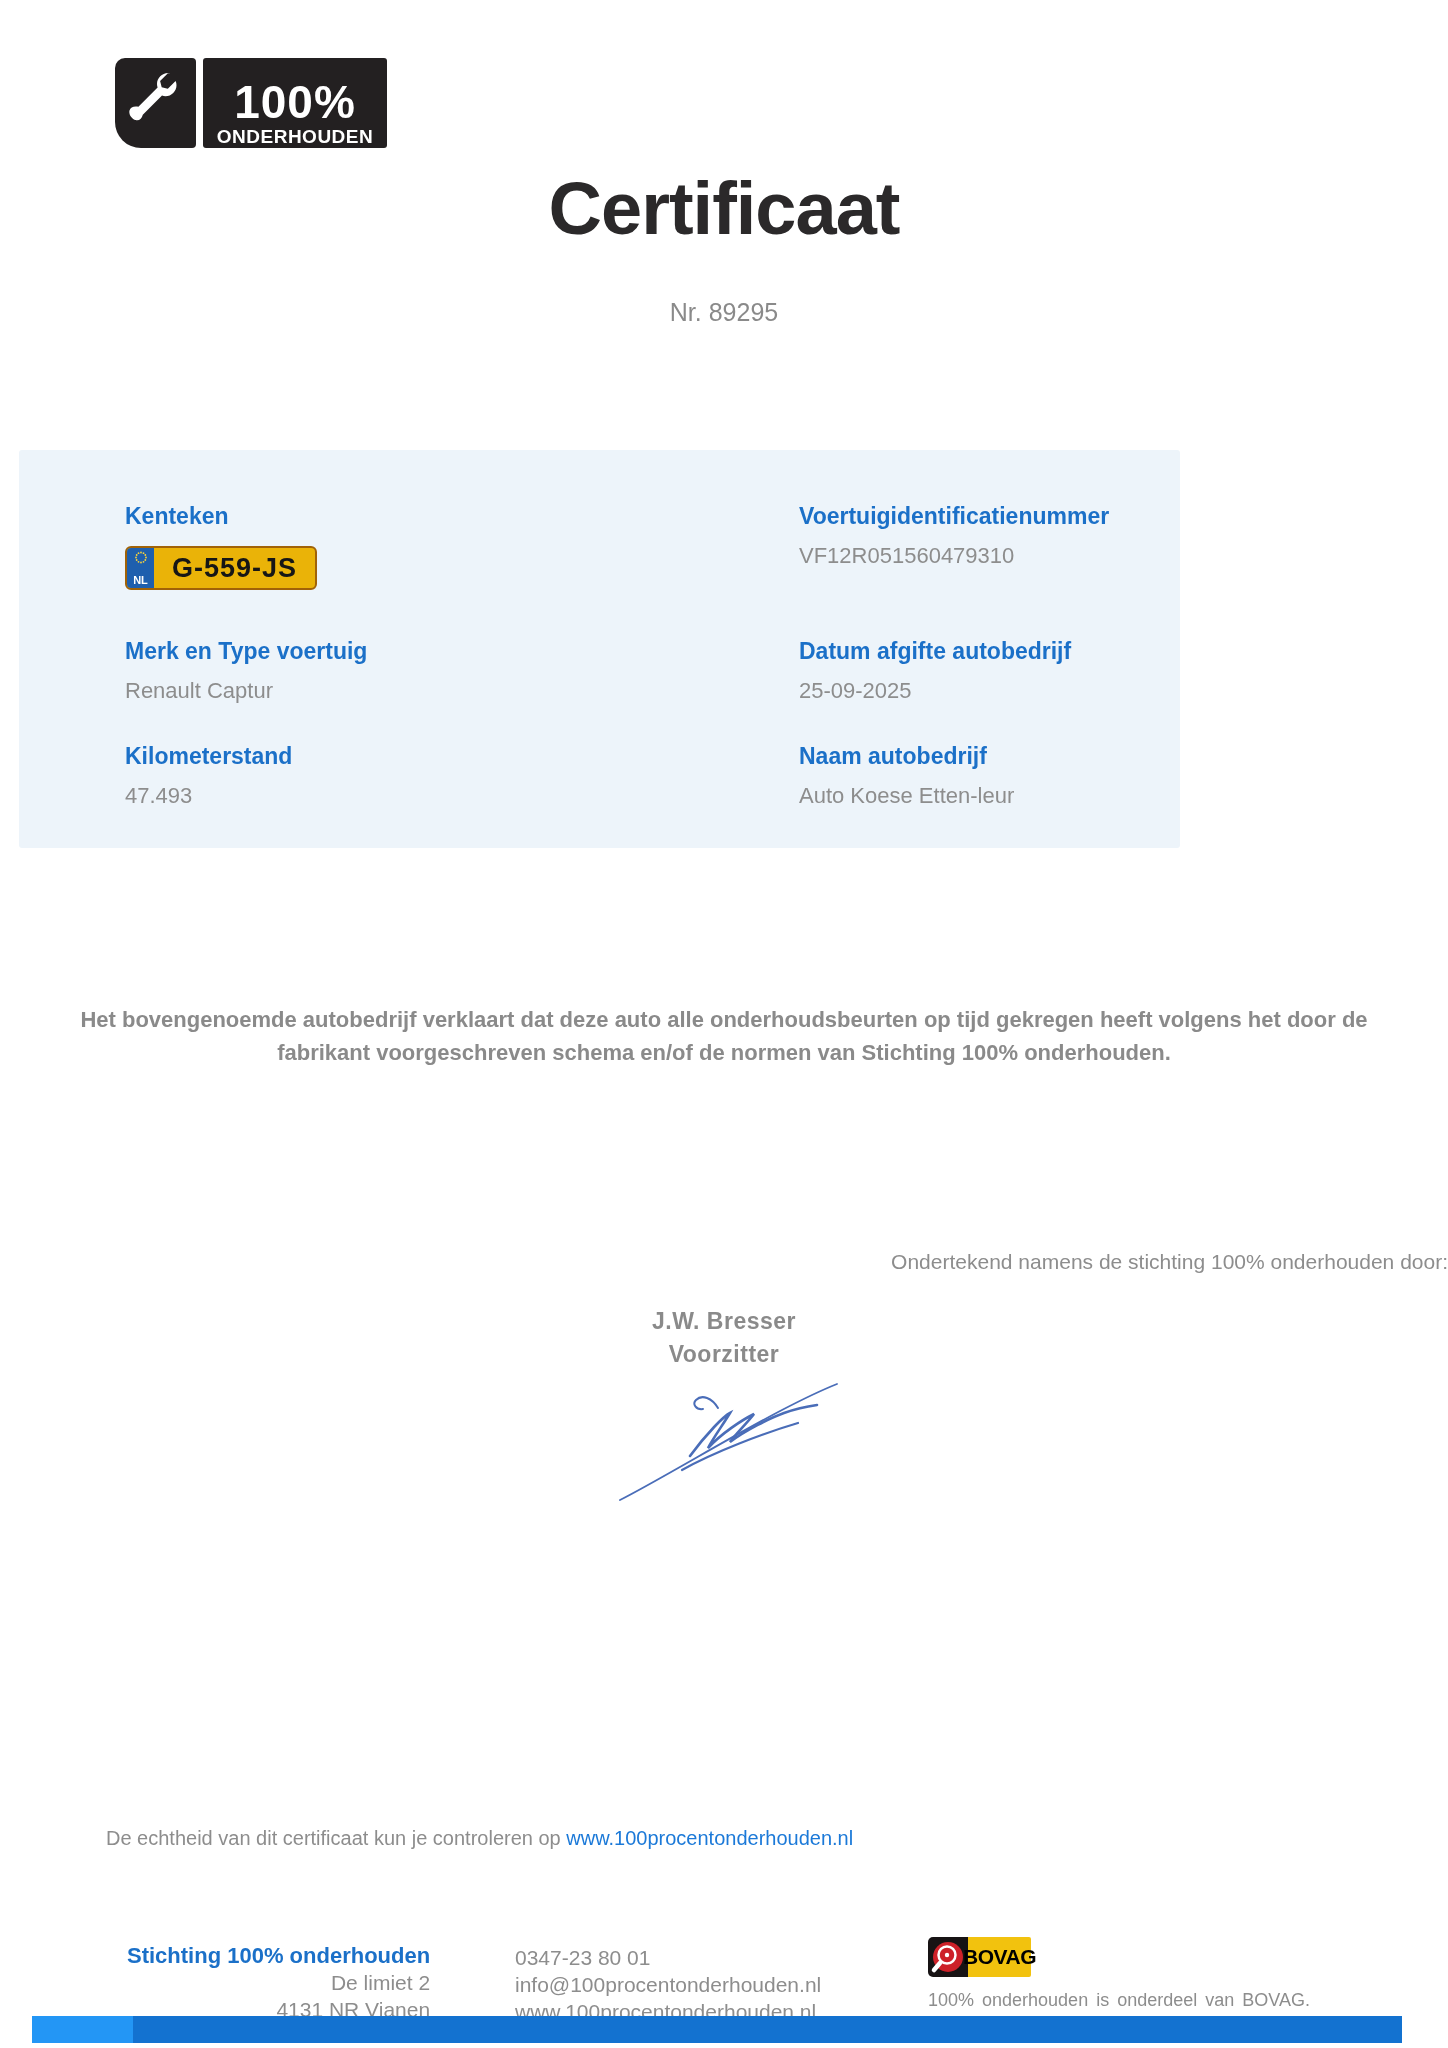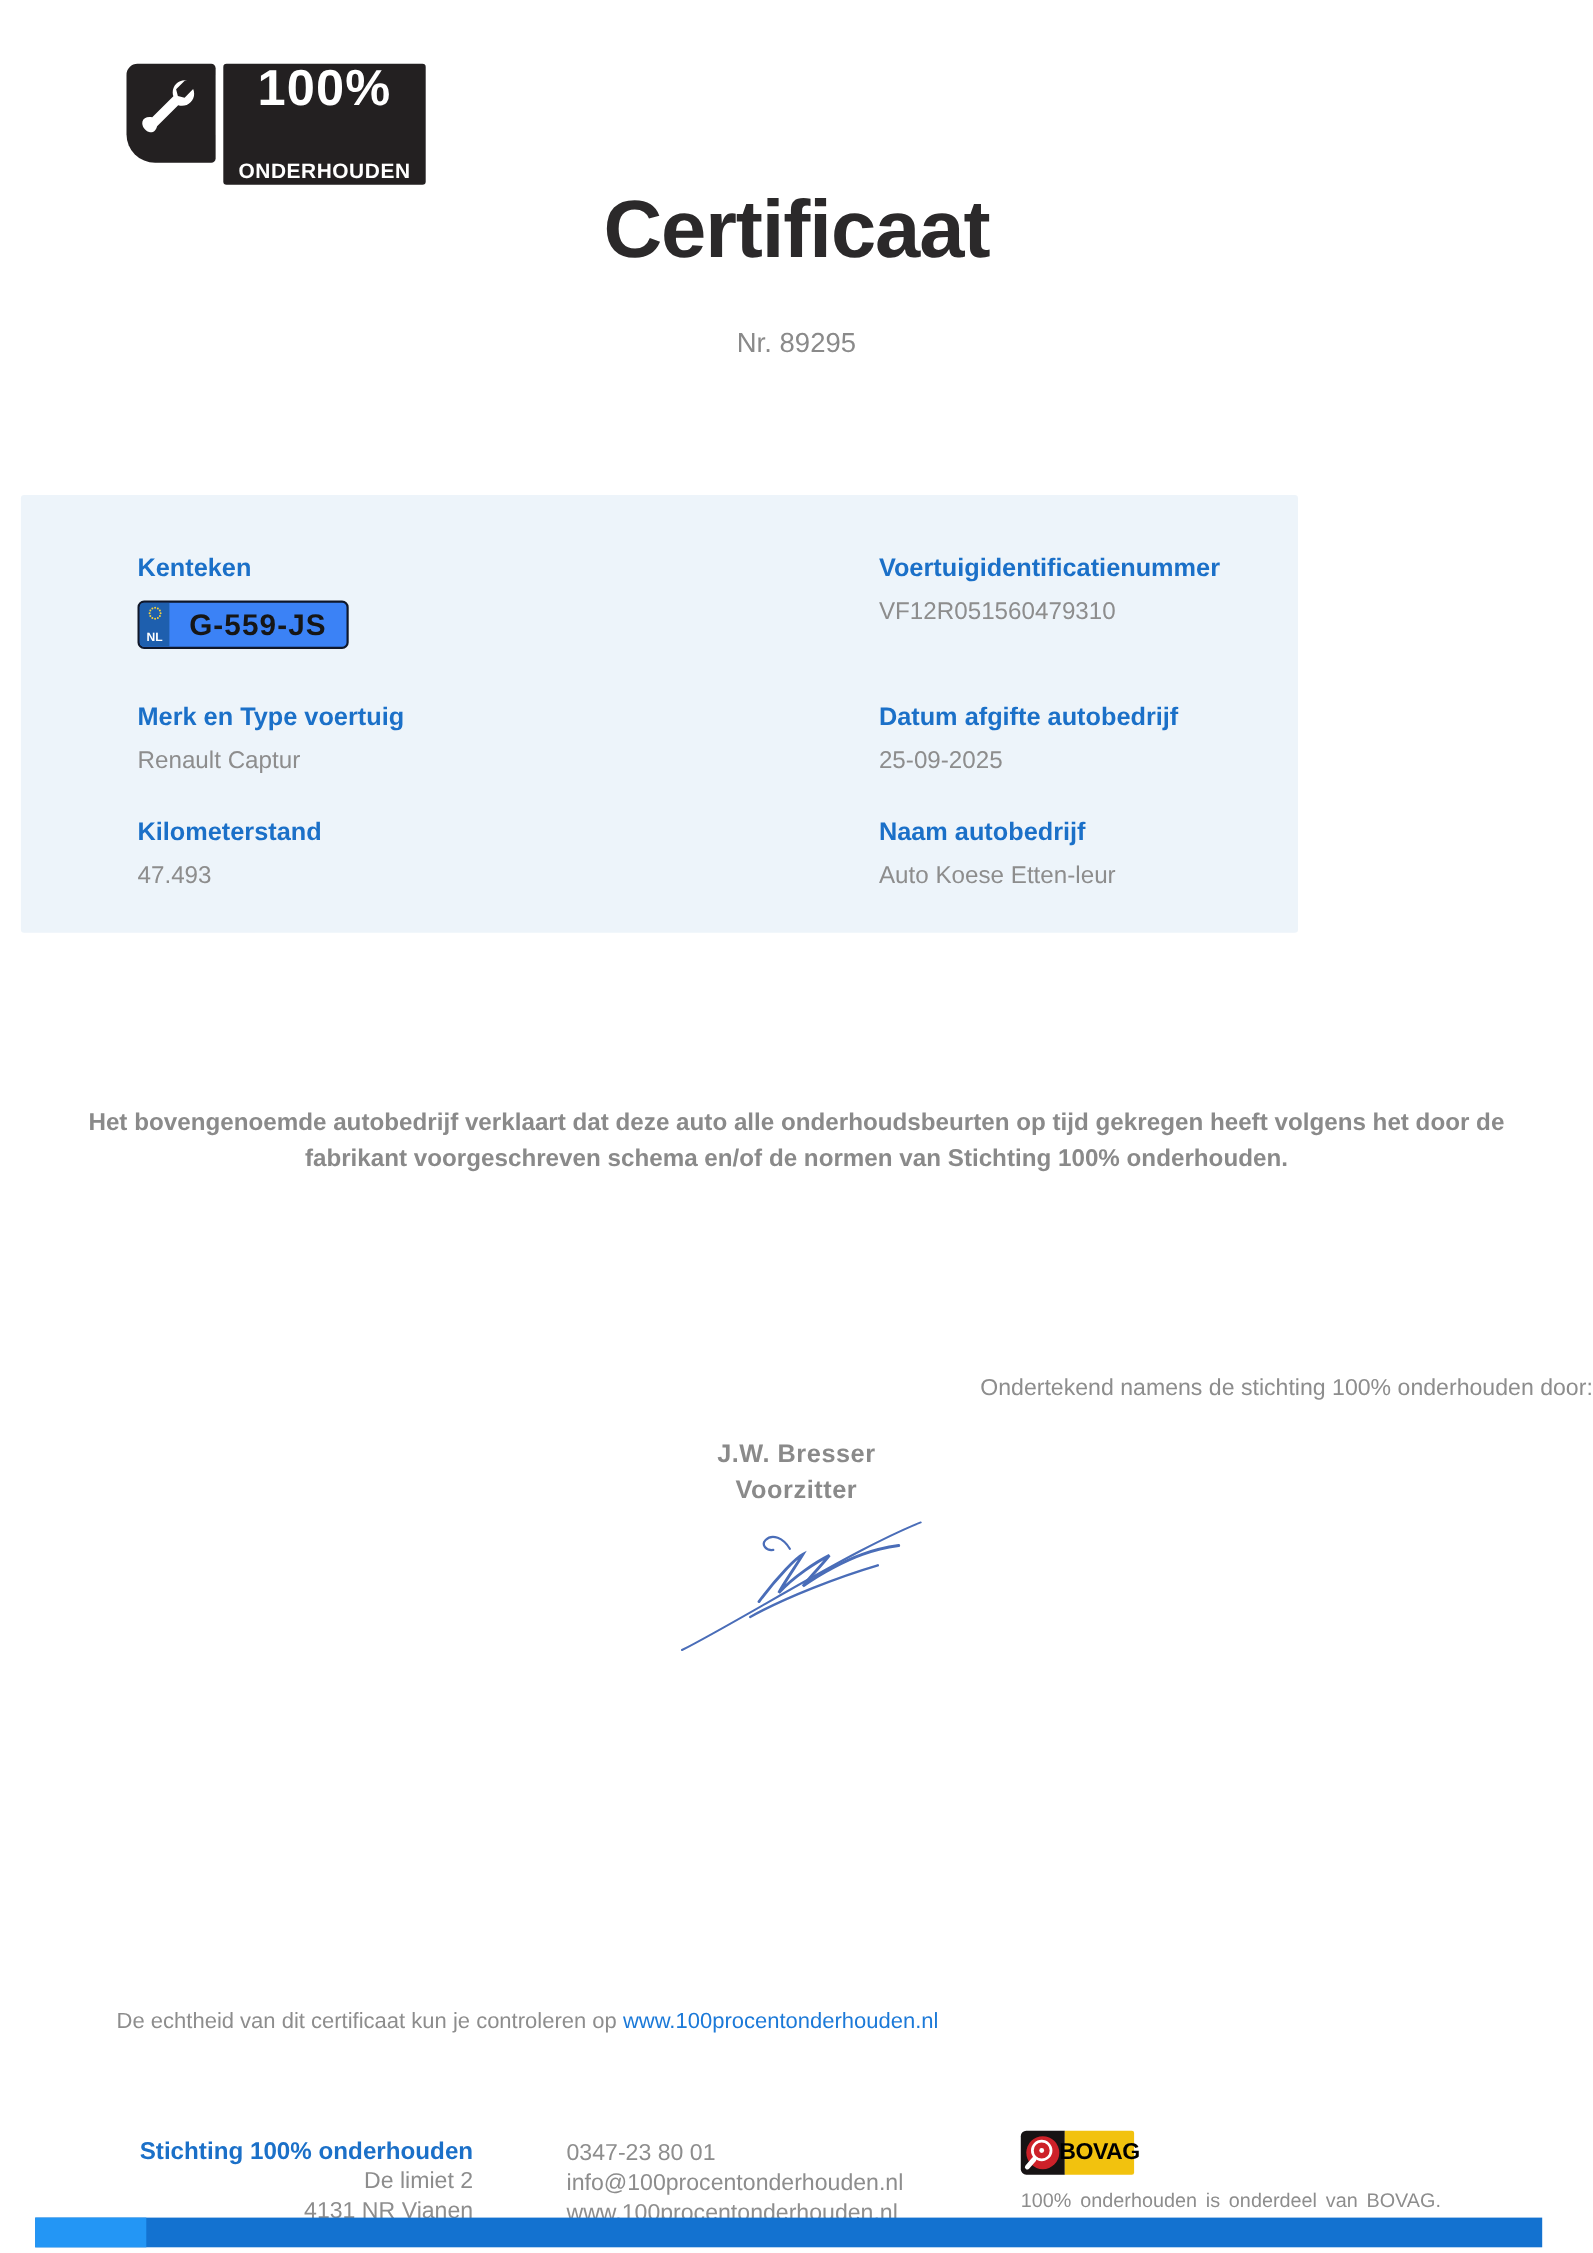--- a/index.html
+++ b/index.html
@@ -3,43 +3,43 @@
 <meta charset="utf-8">
 <style>
   * { margin:0; padding:0; box-sizing:border-box; }
   body { background:#ffffff; font-family:"Liberation Sans", sans-serif; }
   .page { position:relative; width:1448px; height:2048px; background:#ffffff; overflow:hidden; }
 
   
   .logo { position:absolute; left:115px; top:58px; height:90px; display:flex; gap:7px; }
   .logo-wrench-box { width:81px; height:90px; background:#232021; border-radius:10px 4px 4px 26px;
                      display:flex; align-items:center; justify-content:center; }
-  .logo-text-box { width:184px; height:110px; background:#232021; color:#fff; border-radius:3px;
-                   display:flex; flex-direction:column; align-items:center; justify-content:space-between; }
+  .logo-text-box { width:184px; height:90px; background:#232021; color:#fff; border-radius:3px;
+                   display:flex; flex-direction:column; align-items:center; justify-content:flex-end; }
   .logo-percent { font-size:46px; font-weight:bold; line-height:0.95; letter-spacing:1px; }
   .logo-brand { font-size:19px; font-weight:bold; letter-spacing:0.5px; margin-top:1px; }
 
   
   .page-title { position:absolute; top:166px; left:0; width:100%; text-align:center;
                 font-size:74px; font-weight:bold; color:#2b292a; letter-spacing:-1px; }
   .cert-number { position:absolute; top:298px; left:0; width:100%; text-align:center;
                  font-size:25px; color:#8a8a8a; }
 
   
   .info-panel { position:absolute; left:19px; top:450px; width:1161px; height:398px;
                 background:#edf4fa; border-radius:3px; }
   .field { position:absolute; }
   .flabel { font-size:23px; font-weight:bold; color:#1b70c8; }
   .fvalue { margin-top:13px; font-size:22px; color:#8d8d8d; }
   .f-c1 { left:106px; } .f-c2 { left:780px; }
   .f-r1 { top:53px; } .f-r2 { top:188px; } .f-r3 { top:293px; }
 
   
-  .plate { margin-top:16px; width:192px; height:44px; background:#3b82f6;
-           border:2px solid #0f172a; border-radius:6px; display:flex; overflow:hidden; }
+  .plate { margin-top:16px; width:192px; height:44px; background:#eab308;
+           border:2px solid #a16207; border-radius:6px; display:flex; overflow:hidden; }
   .plate-strip { width:27px; background:#1e5fae; display:flex; flex-direction:column;
                  align-items:center; justify-content:space-between; padding:3px 0 2px; }
   .plate-country { color:#ffffff; font-size:11px; font-weight:bold; line-height:1; }
   .plate-number { flex:1; display:flex; align-items:center; justify-content:center;
                   font-size:27px; font-weight:bold; color:#161616; letter-spacing:1px; }
 
   
   .statement { position:absolute; top:1003px; left:59px; width:1330px; text-align:center;
                font-size:22px; font-weight:bold; color:#8a8a8a; line-height:1.5; }
 

